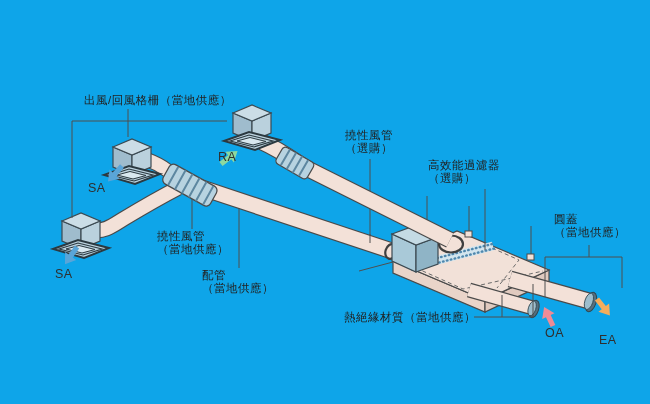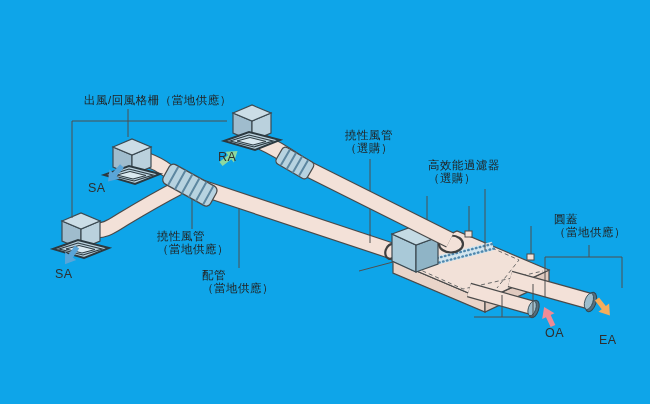--- a/index.html
+++ b/index.html
@@ -176,19 +176,20 @@
     <span>撓性風管</span>
     <span>（當地供應）</span>
   </div>
 
   <div class="lbl center" style="left:238px;top:269px">
     <span>配管</span>
     <span>（當地供應）</span>
   </div>
 
 
+  <div class="lbl" style="left:344px;top:311px">熱絕緣材質（當地供應）</div>
 
   <div class="air" style="left:88px;top:181px">SA</div>
   <div class="air" style="left:55px;top:267px">SA</div>
   <div class="air" style="left:218px;top:150px">RA</div>
   <div class="air" style="left:545px;top:326px">OA</div>
   <div class="air" style="left:599px;top:333px">EA</div>
 </div>
 
 </body></html>

